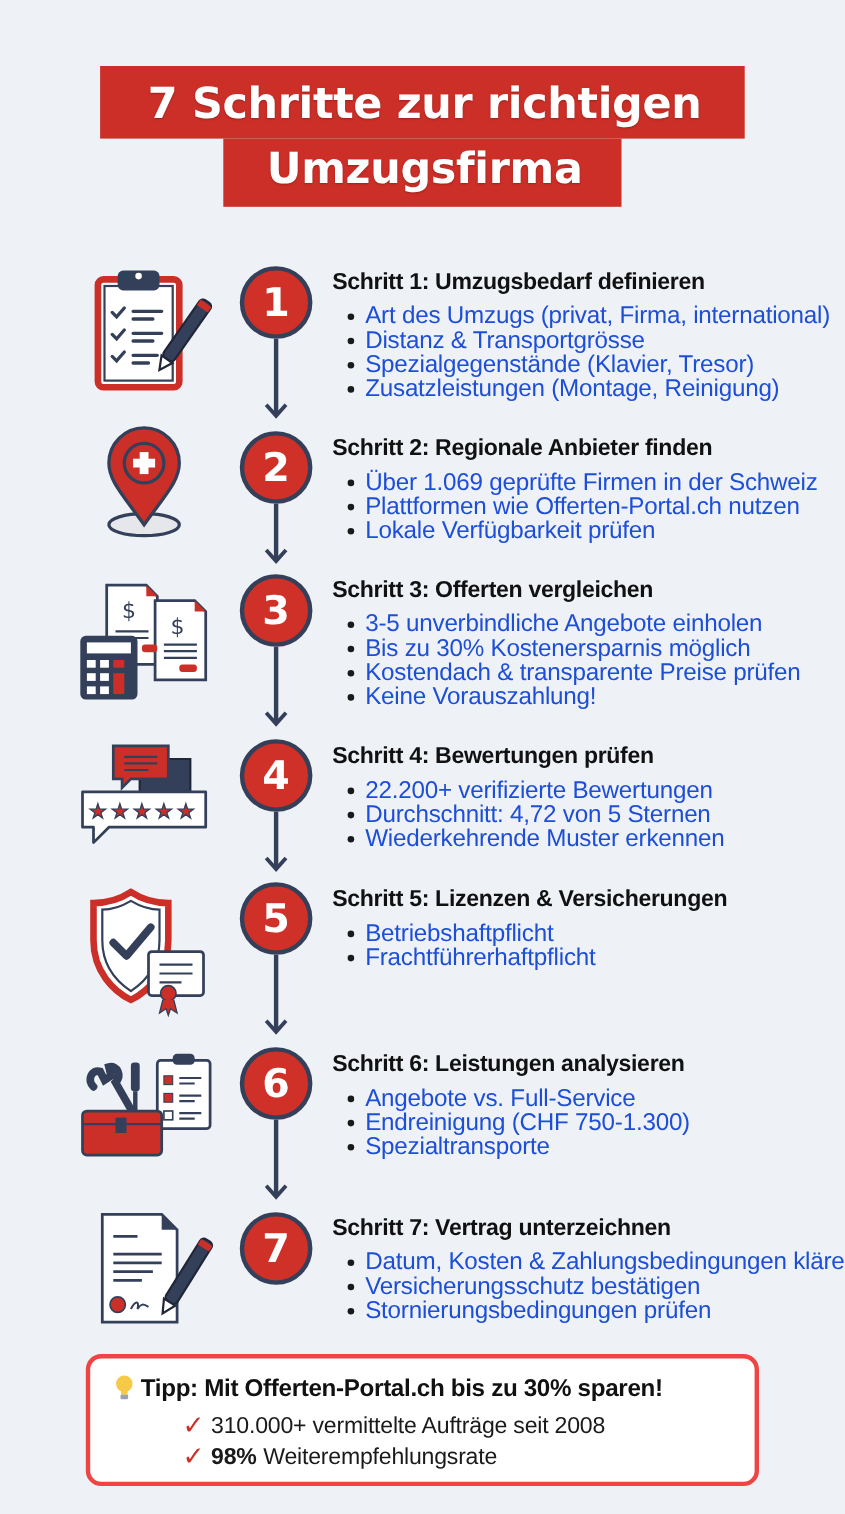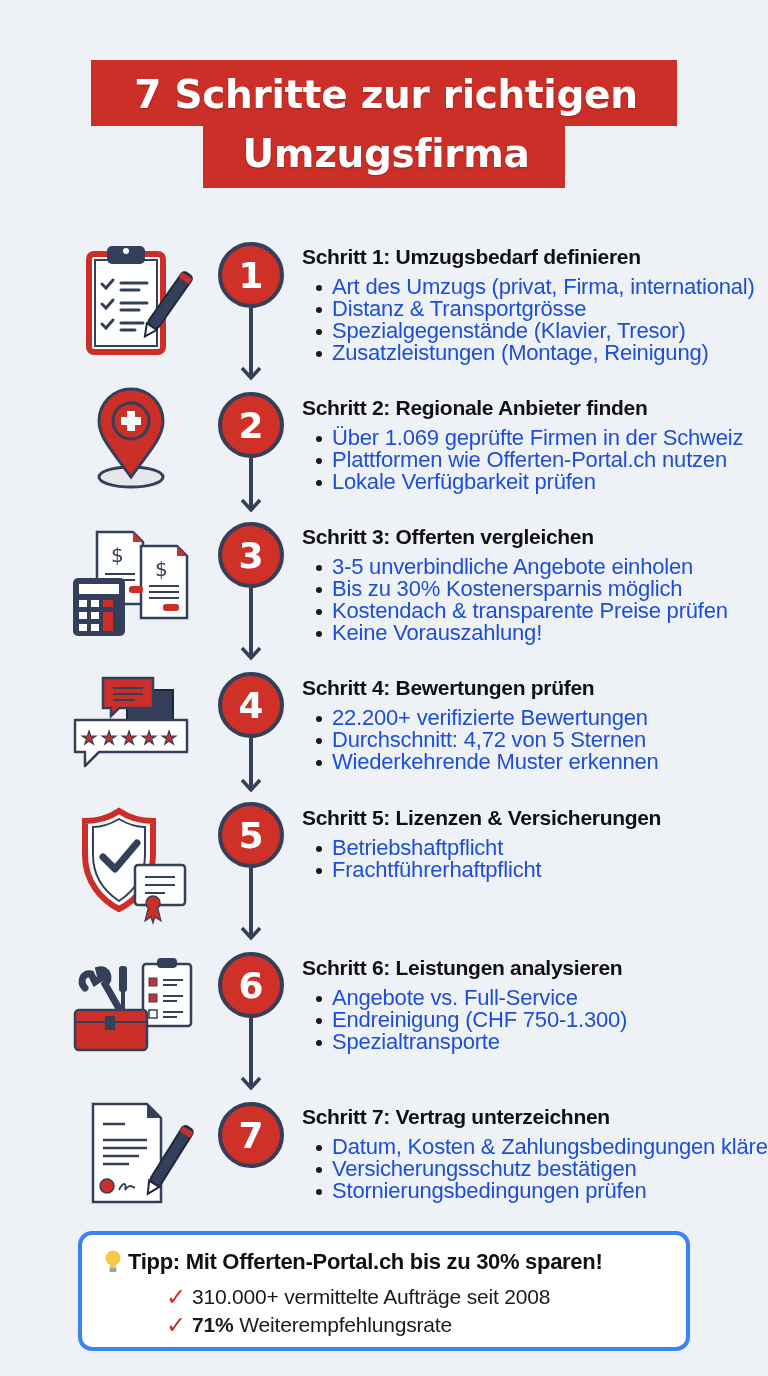--- a/index.html
+++ b/index.html
@@ -58,21 +58,21 @@
     position: relative; padding-left: 18px; white-space: nowrap;
     letter-spacing: -0.2px;
   }
   .bullets li::before {
     content: ""; position: absolute; left: 2px; top: 9px;
     width: 6px; height: 6px; border-radius: 50%; background: #1a1a1a;
   }
 
   .tip {
     position: absolute; left: 78px; top: 1231px; width: 612px; height: 120px;
-    background: #fff; border: 4px solid #3b82f6; border-radius: 14px;
+    background: #fff; border: 4px solid #ef4444; border-radius: 14px;
   }
   .tip-head {
     position: absolute; left: 22px; top: 14px;
     font-weight: bold; font-size: 22px; letter-spacing: -0.3px;
     display: flex; align-items: center; gap: 6px;
   }
   .tip-row {
     position: absolute; left: 84px; font-size: 21px; color: #1a1a1a;
     display: flex; align-items: center; gap: 6px; letter-spacing: -0.2px;
   }
@@ -302,16 +302,16 @@
       <rect x="5.5" y="18" width="7" height="4" rx="1" fill="#9aa3ad"></rect>
     </svg>
     <span>Tipp: Mit Offerten-Portal.ch bis zu 30% sparen!</span>
   </div>
   <div class="tip-row" style="top:50px">
     <span class="check">✓</span>
     <span>310.000+ vermittelte Aufträge seit 2008</span>
   </div>
   <div class="tip-row" style="top:78px">
     <span class="check">✓</span>
-    <span class="bold">71%</span>
+    <span class="bold">98%</span>
     <span>Weiterempfehlungsrate</span>
   </div>
 </div>
 
 </body></html>

